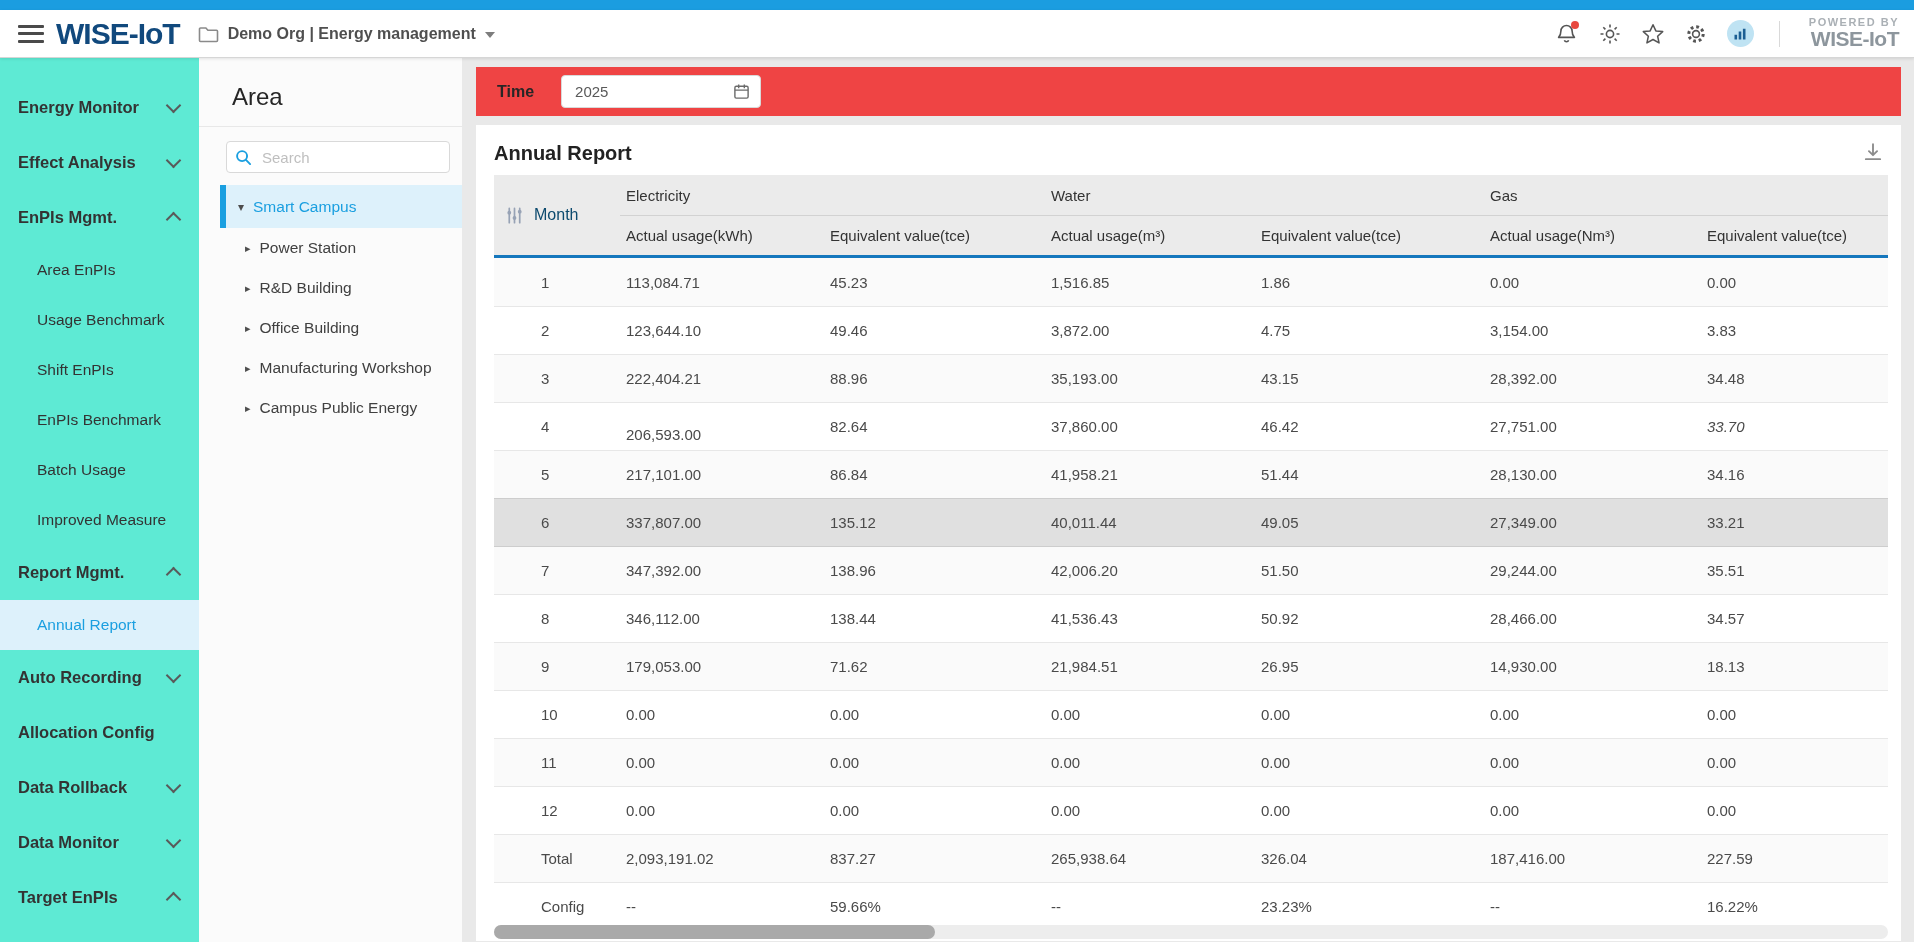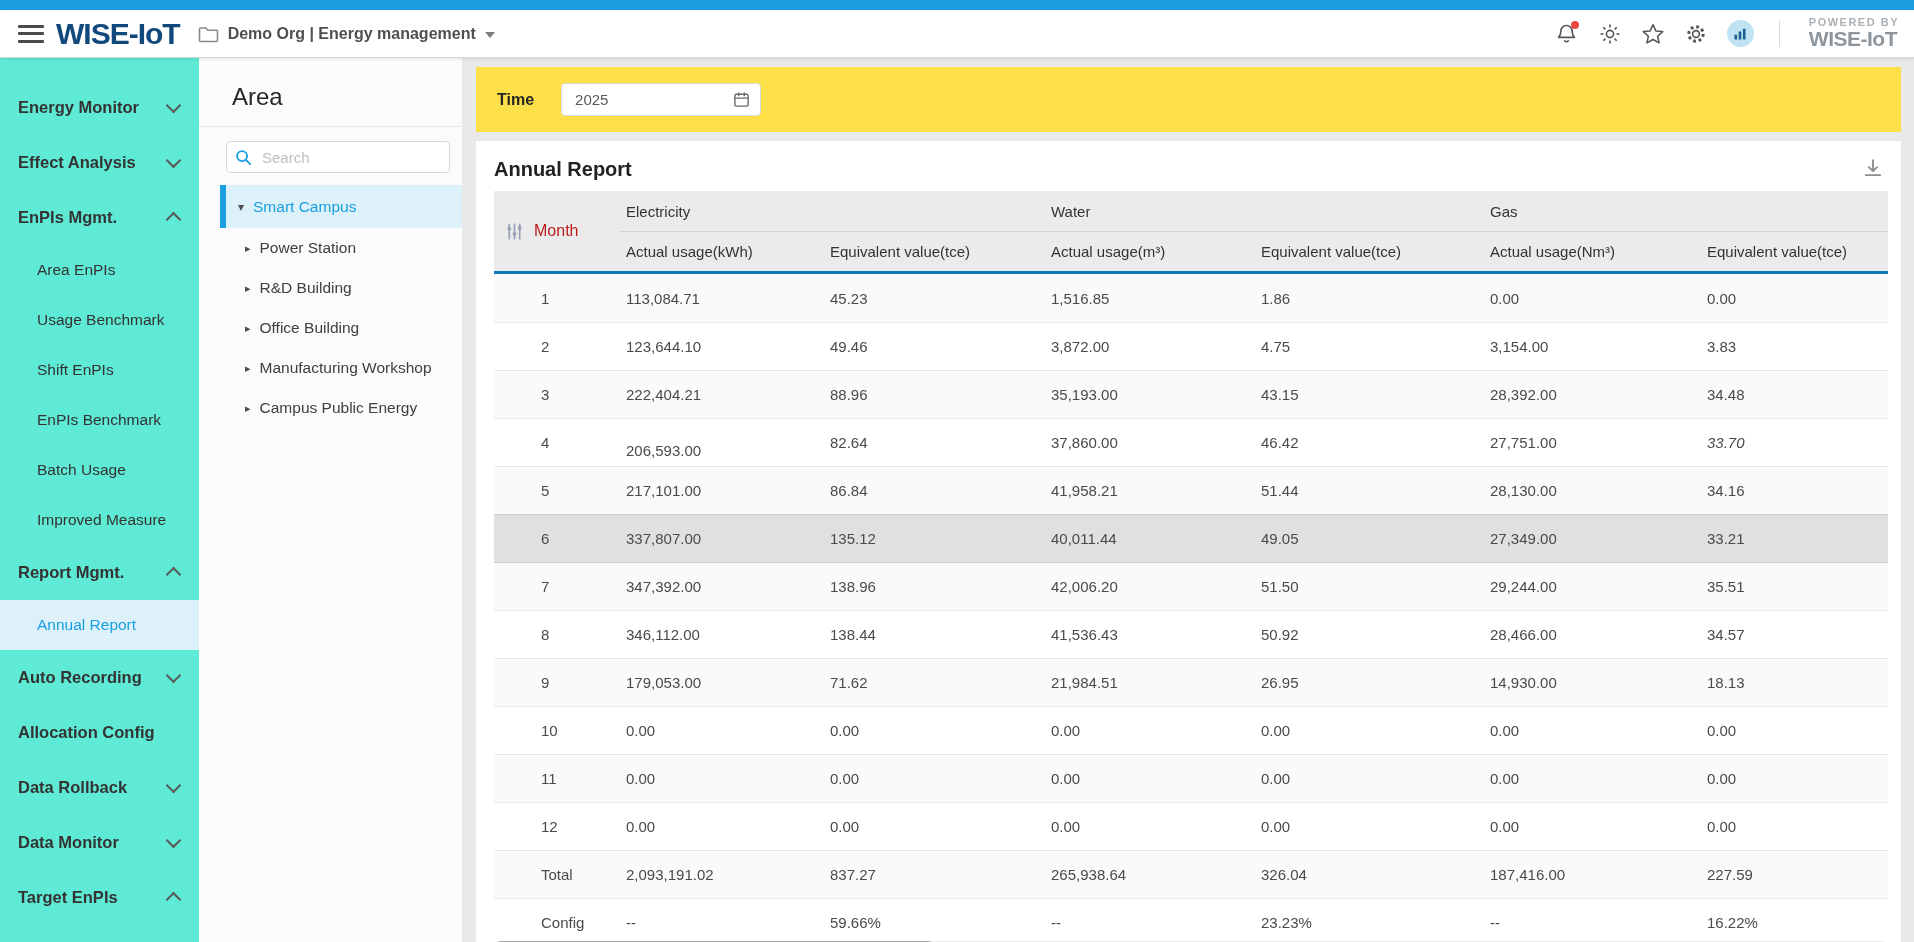--- a/index.html
+++ b/index.html
@@ -22,21 +22,21 @@
   .hamburger i{display:block;height:3px;background:#4a4a4a;border-radius:1px}
   .brand{font-size:30px;font-weight:bold;letter-spacing:-1px;color:var(--logo);margin:0 18px 0 12px;white-space:nowrap}
   .org{display:flex;align-items:center;gap:9px;cursor:pointer}
   .org-label{font-size:16px;font-weight:bold;color:#4f4f4f;white-space:nowrap}
   .caret-down{width:0;height:0;border-left:5px solid transparent;border-right:5px solid transparent;border-top:6px solid #7d7d7d;margin-top:2px}
   .appbar-right{margin-left:auto;display:flex;align-items:center;gap:19px}
   .icon-btn{position:relative;width:24px;height:24px;display:flex;align-items:center;justify-content:center;cursor:pointer}
   .noti-dot{position:absolute;top:-1px;right:0;width:8px;height:8px;border-radius:50%;background:var(--notification)}
   .avatar{width:27px;height:27px;border-radius:50%;background:#bfe3f3;display:flex;align-items:center;justify-content:center;cursor:pointer}
   .v-div{width:1px;height:26px;background:#d9d9d9;margin:0 6px}
-  .powered{ line-height:1.05;padding-left:4px}
+  .powered{ text-align:right;line-height:1.05;padding-left:4px}
   .powered .l1{font-size:11px;letter-spacing:1.5px;color:#aab0b5;font-weight:bold}
   .powered .l2{font-size:21px;font-weight:bold;letter-spacing:-0.5px;color:#8d969d}
   
   .layout{position:absolute;top:58px;left:0;width:1914px;height:884px;display:flex}
   
   .sidebar{width:199px;background:#5eead4;box-sizing:border-box;padding-top:22px;overflow:hidden;flex:none}
   .side-item{display:flex;align-items:center;box-sizing:border-box;cursor:pointer}
   .side-item.top{height:55px;padding:0 20px 0 18px;font-size:16.5px;font-weight:bold}
   .side-item.sub{height:50px;padding:0 20px 0 37px;font-size:15.5px}
   .side-item .lbl{flex:1;white-space:nowrap;overflow:hidden}
@@ -59,36 +59,36 @@
     margin-left:21px;height:43px;background:#ddf1fb;border-left:6px solid var(--link);
     display:flex;align-items:center;gap:9px;padding-left:12px;cursor:pointer;
   }
   .tree-root .t-caret{color:#4d4d4d;font-size:12px}
   .tree-root .t-label{color:var(--link);font-size:15.5px}
   .tree-child{height:40px;display:flex;align-items:center;gap:9px;padding-left:46px;cursor:pointer}
   .tree-child .t-caret{color:#4d4d4d;font-size:11px}
   .tree-child .t-label{color:#404040;font-size:15.5px;white-space:nowrap}
   
   .main{flex:1;box-sizing:border-box;padding:9px 13px 0 14px;overflow:hidden}
-  .time-card{height:65px;background:#fde047;display:flex;align-items:center;padding-left:21px;box-sizing:border-box;gap:27px}
+  .time-card{height:49px;background:#ef4444;display:flex;align-items:center;padding-left:21px;box-sizing:border-box;gap:27px}
   .time-label{font-size:16px;font-weight:bold;color:#262626}
   .time-input{
     position:relative;width:200px;height:33px;border:1px solid #d9d9d9;border-radius:4px;background:#fff;
     display:flex;align-items:center;box-sizing:border-box;cursor:pointer;
   }
   .time-input input{border:none;outline:none;width:150px;padding:0 0 0 13px;font-size:15px;color:#595959;font-family:inherit;background:transparent}
   .time-input .cal{position:absolute;right:10px;top:7px}
   .report-card{margin-top:9px;background:#fff;height:816px;position:relative;box-sizing:border-box;padding:14px 0 0 18px}
   .report-title{font-size:20px;font-weight:bold;color:#222;line-height:28px}
   .dl-btn{position:absolute;top:16px;right:17px;width:22px;height:22px;cursor:pointer}
   
   .tbl{width:1394px;margin-top:8px}
   .tbl-head{background:#ebebeb;display:flex;border-bottom:3px solid var(--header-border)}
   .th-month{width:126px;flex:none;display:flex;align-items:center;gap:10px;padding-left:11px;box-sizing:border-box;height:80px}
-  .th-month .m-lbl{font-size:16px;color:#b91c1c}
+  .th-month .m-lbl{font-size:16px;color:#0c4a6e}
   .th-right{flex:1;display:flex;flex-direction:column}
   .th-groups{height:40px;display:flex;align-items:center}
   .th-group{font-size:15px;color:#333;padding-left:6px;box-sizing:border-box}
   .th-subs{height:39px;display:flex;align-items:center;border-top:1px solid #d2d2d2}
   .th-sub{font-size:15px;color:#333;padding-left:6px;box-sizing:border-box;white-space:nowrap}
   .tbody .tr{display:flex;height:48px;align-items:center;background:#fff}
   .tbody .tr.odd{background:#fafafa}
   .tbody .tr + .tr{border-top:1px solid #e7e7e7;box-sizing:border-box}
   .tbody .tr.hl{background:#e0e0e0;border-top:1px solid #cdcdcd}
   .tbody .tr.hl + .tr{border-top:1px solid #cdcdcd}

